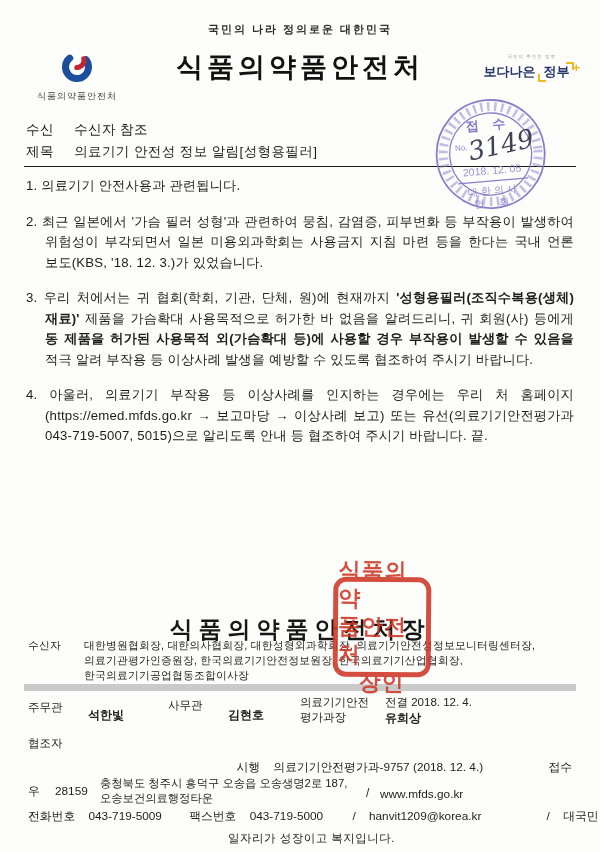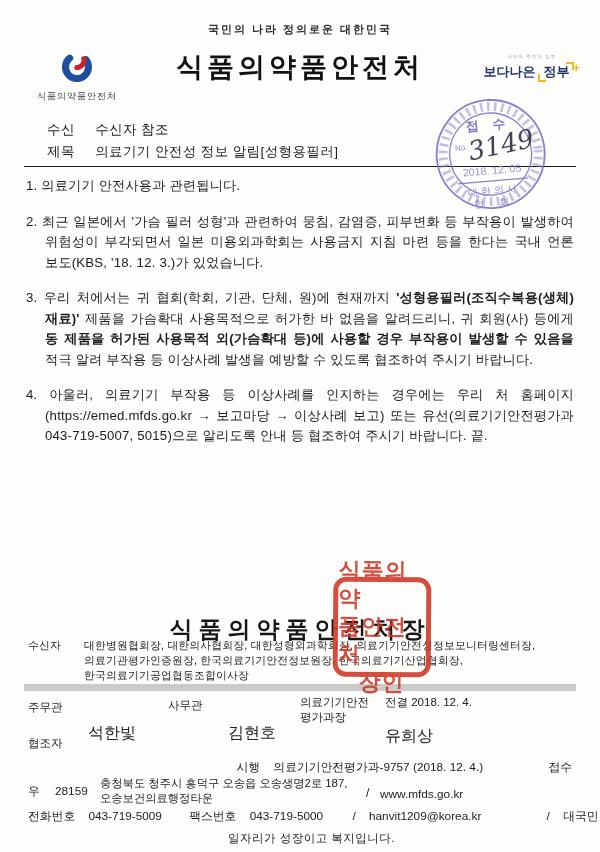--- a/index.html
+++ b/index.html
@@ -21,21 +21,21 @@
   .gov-accent { position:relative; display:inline-block; padding:1px 5px; margin-left:3px; }
   .gov-accent::before { content:''; position:absolute; left:0; bottom:0; width:6px; height:6px;
     border-left:2px solid #f2b722; border-bottom:2px solid #f2b722; }
   .gov-accent::after { content:''; position:absolute; right:0; top:0; width:6px; height:6px;
     border-right:2px solid #f2b722; border-top:2px solid #f2b722; }
   .gov-plus { color:#f2b722; font-weight:800; font-size:13px; vertical-align:4px; margin-left:-2px; }
   
   .receipt-stamp { position:absolute; left:416px; top:96px; transform:rotate(-5deg); opacity:.92; z-index:5; }
   
   .meta { margin:34px 26px 0; font-size:13.5px; line-height:22px; letter-spacing:.4px; }
-  .meta .lbl { display:inline-block; min-width:44px;margin-left:21px; }
+  .meta .lbl { display:inline-block; min-width:44px; }
   .rule { margin:3px 24px 0; border-top:1.6px solid #1a1a1a; }
   
   .body-text { padding:9px 26px 0; font-size:13.2px; line-height:20.5px; letter-spacing:.2px;
     text-align:justify; word-break:keep-all; }
   .body-text p { margin:0 0 15px; padding-left:19px; text-indent:-19px; }
   .body-text .b { font-weight:800; }
   
   .minister { position:absolute; top:614px; left:0; right:0; text-align:center;
     font-size:23px; font-weight:700; letter-spacing:6px; color:#161616; }
   .red-seal { position:absolute; left:333px; top:577px; width:88px; height:90px; z-index:4;
@@ -43,21 +43,21 @@
     align-items:center; justify-content:center; color:#cf3726; opacity:.88;
     font-weight:800; font-size:22px; line-height:28px; letter-spacing:1px; transform:rotate(.5deg); }
   
   .recipients { position:absolute; top:638px; left:28px; right:22px; display:flex;
     font-size:10.8px; line-height:15px; letter-spacing:.2px; }
   .recipients .lbl { flex:0 0 56px; }
   .recipients .list { flex:1; word-break:keep-all; }
   .band { position:absolute; top:684px; left:24px; right:24px; height:7px; background:#cacaca; }
   
   .ap { position:absolute; font-size:11.5px; color:#222; white-space:nowrap; }
-  .ap.name { font-weight:400; font-size:16px;margin-top:16px; }
+  .ap.name { font-weight:700; font-size:12px; }
   
   .exec-row { position:absolute; top:760px; left:28px; right:28px; font-size:11.8px;text-align:right; }
   .addr-label { position:absolute; top:784px; left:28px; font-size:11.8px; }
   .addr-zip { position:absolute; top:784px; left:55px; font-size:11.8px; }
   .addr-text { position:absolute; top:776px; left:100px; width:262px; font-size:11.3px;
     line-height:14.5px; word-break:keep-all; }
   .addr-slash { position:absolute; top:786px; left:366px; font-size:12px; }
   .addr-web { position:absolute; top:787px; left:380px; font-size:11.8px; }
   .contact-row { position:absolute; top:809px; left:28px; right:20px; font-size:11.8px; white-space:nowrap; }
   .contact-row span { margin-right:10px; }

